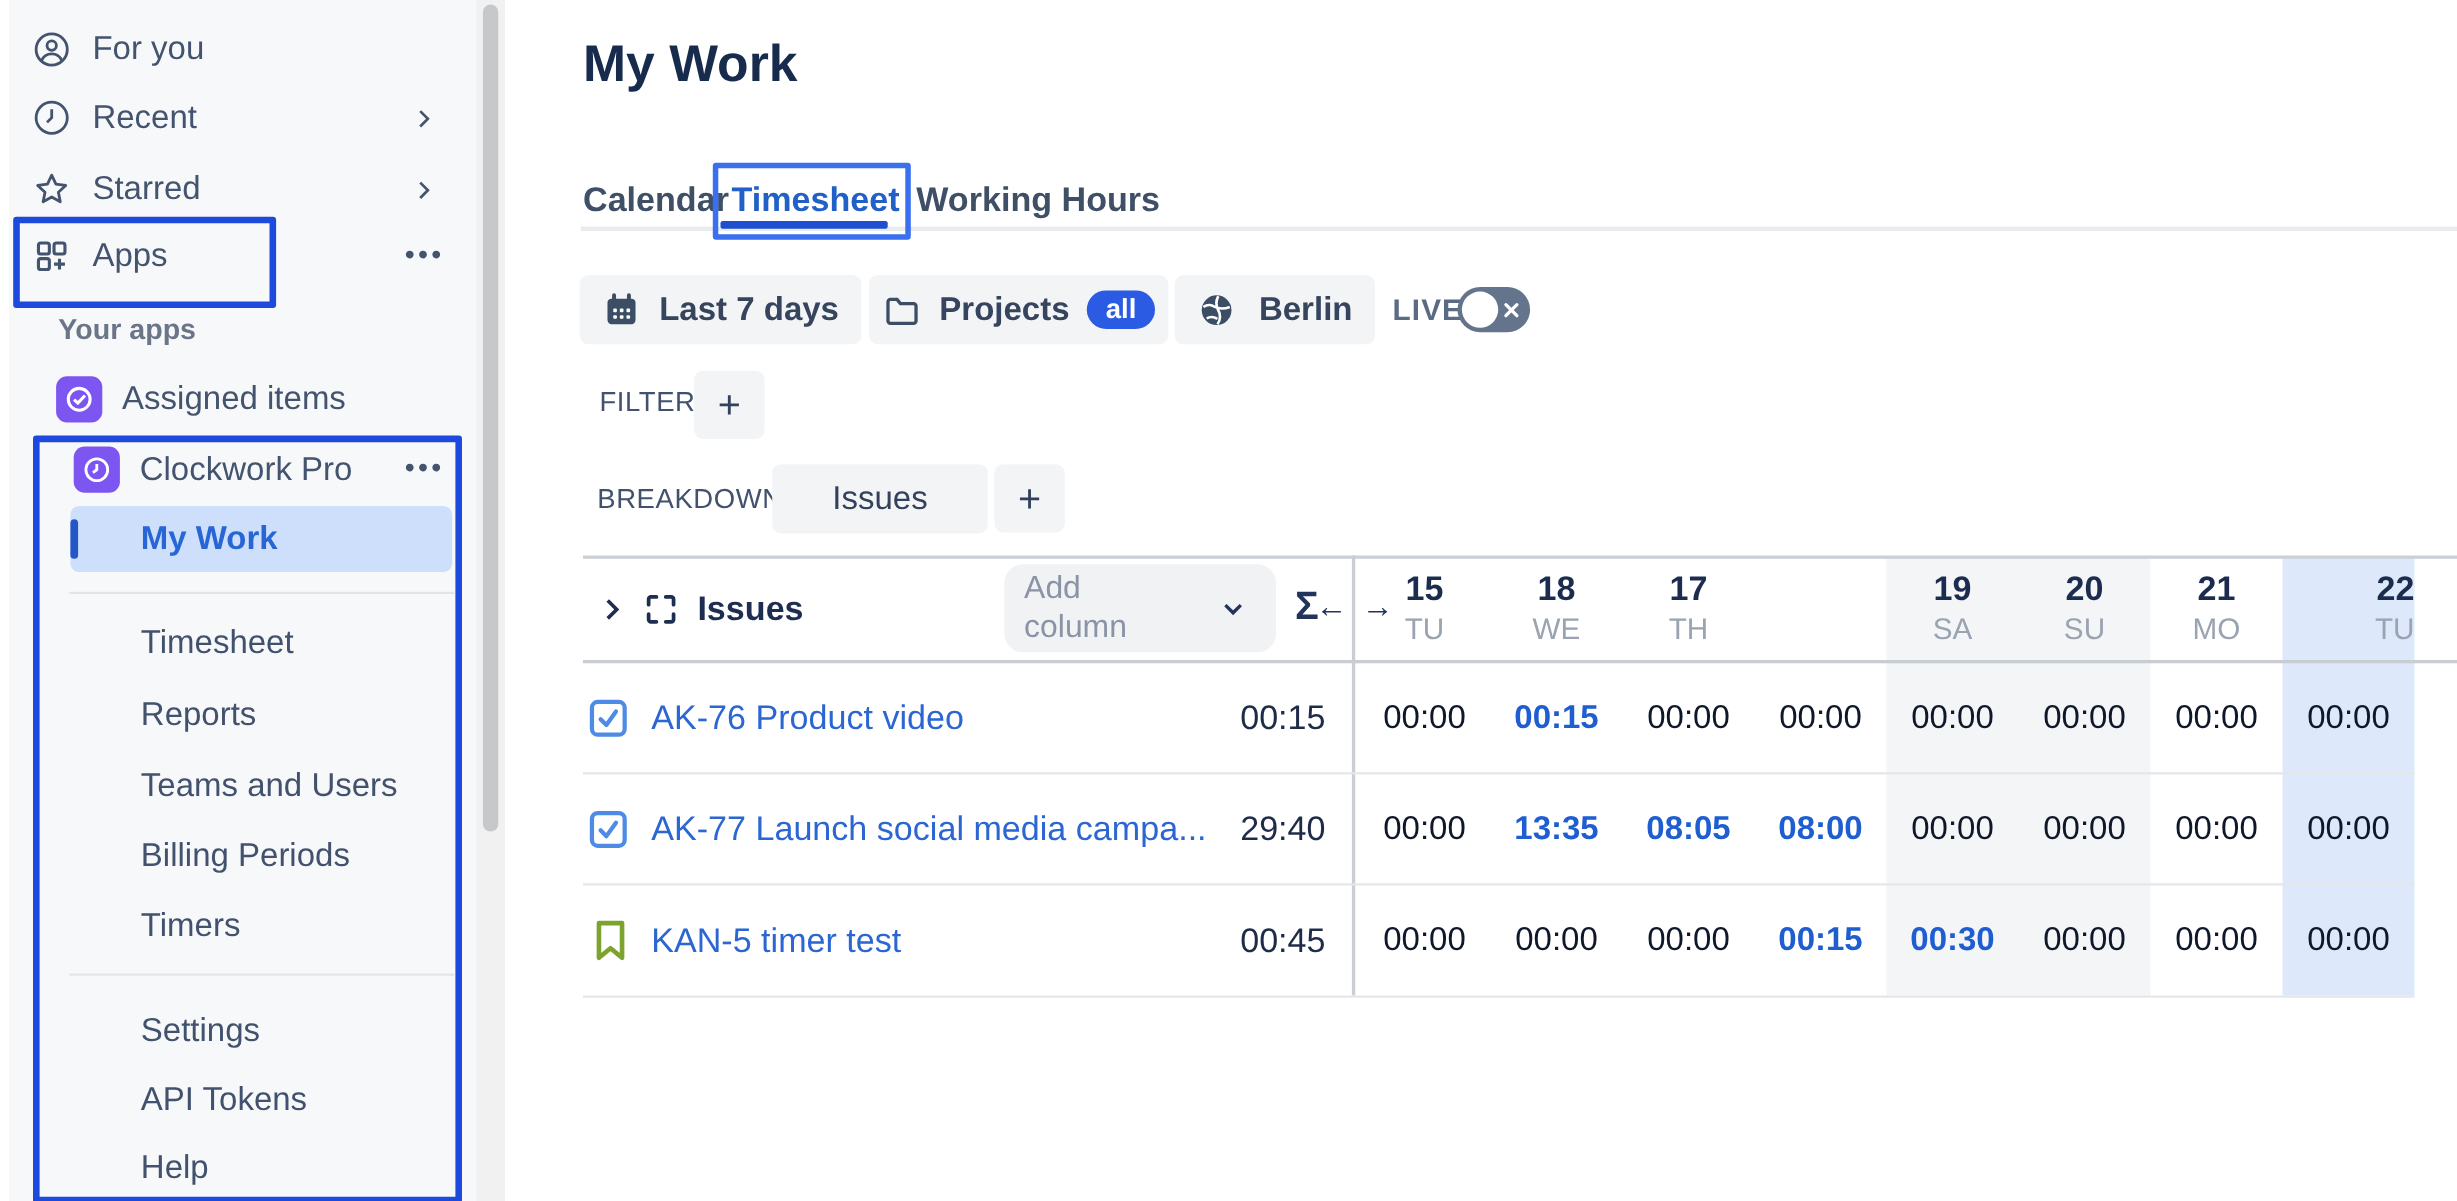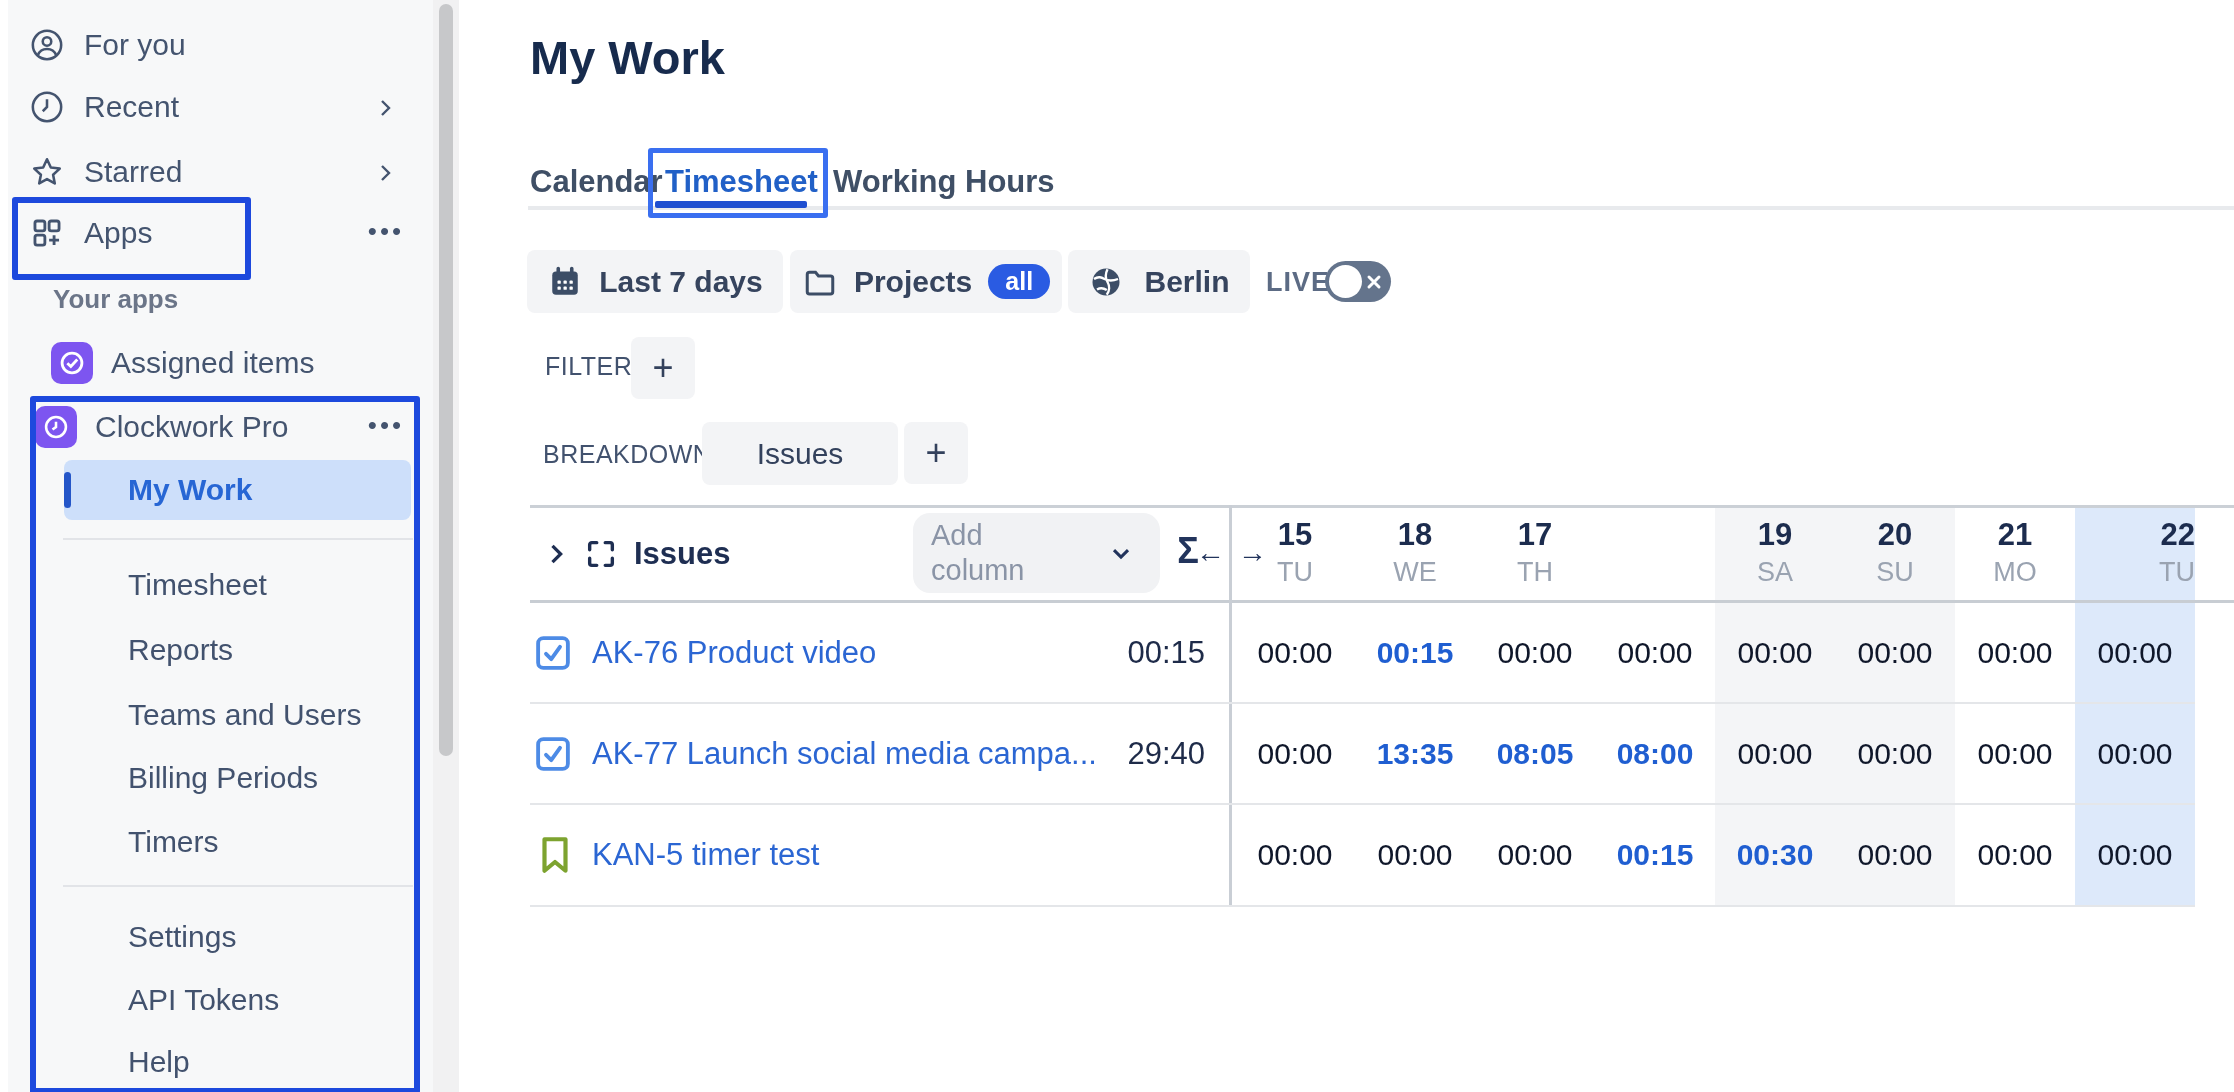--- a/index.html
+++ b/index.html
@@ -155,21 +155,21 @@
     <div class="side-item" style="left:43px;top:335px;gap:18px;">
       <span class="app-tile">
         <svg width="28" height="28" viewBox="0 0 24 24" fill="none" stroke="#ffffff" stroke-width="2.4">
           <circle cx="12" cy="12" r="8.5"></circle>
             <polyline points="8 12.2 11 15 16.5 9"></polyline>
         </svg>
       </span>
       <span class="lbl">Assigned items</span>
     </div>
 
-    <div class="side-item" style="left:27px;top:399px;gap:18px;">
+    <div class="side-item" style="left:59px;top:399px;gap:18px;">
       <span class="app-tile">
         <svg width="28" height="28" viewBox="0 0 24 24" fill="none" stroke="#ffffff" stroke-width="2.2">
           <circle cx="12" cy="12" r="8.5"></circle>
             <path d="M12 7.5V12l-3 2.2"></path>
         </svg>
       </span>
       <span class="lbl">Clockwork Pro</span>
     </div>
     <span class="more-dots" style="top:410px;">•••</span>
 
@@ -359,20 +359,21 @@
   </div>
   <div class="row-div" style="top:803px;"></div>
 
   <div class="trow" style="top:805px;">
     <span class="icon-wrap" style="left:6px;">
       <svg width="38" height="42" viewBox="0 0 20 24" fill="none" stroke="#7da32f" stroke-width="2.4" stroke-linecap="round" stroke-linejoin="round">
         <path d="M4 3h12v18l-6-5-6 5z"></path>
       </svg>
     </span>
     <span class="title">KAN-5 timer test</span>
+    <span class="total">00:45</span>
     <span class="cell" style="left:705px;">00:00</span>
     <span class="cell" style="left:825px;">00:00</span>
     <span class="cell" style="left:945px;">00:00</span>
     <span class="cell blue" style="left:1065px;">00:15</span>
     <span class="cell blue" style="left:1185px;">00:30</span>
     <span class="cell" style="left:1305px;">00:00</span>
     <span class="cell" style="left:1425px;">00:00</span>
     <span class="cell" style="left:1545px;">00:00</span>
   </div>
   <div class="row-div" style="top:905px;"></div>

